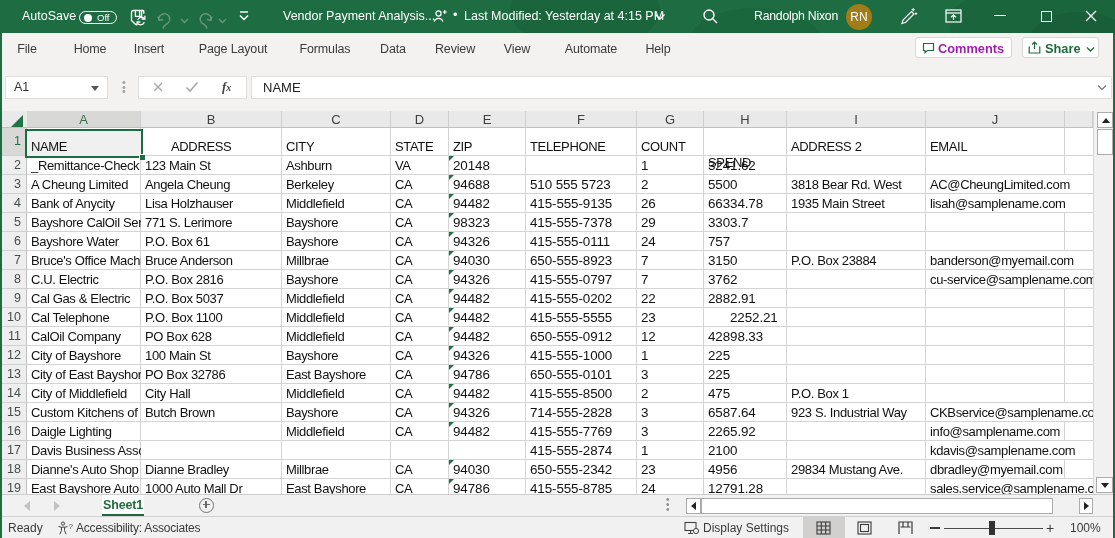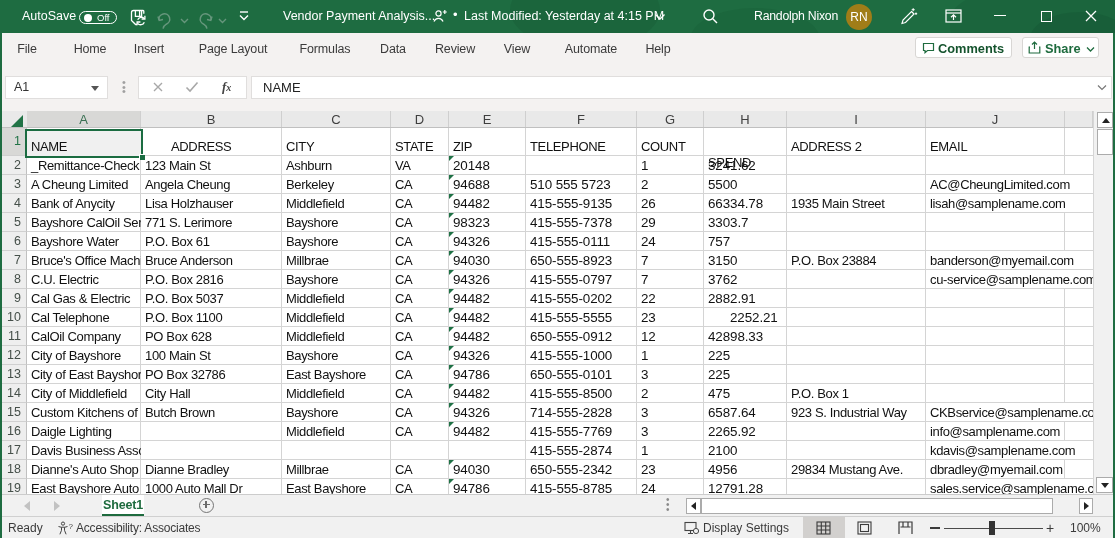--- a/index.html
+++ b/index.html
@@ -83,21 +83,21 @@
 <div class="abs" style="left:325px;top:42px;transform:translateX(-50%);font-size:12.5px;letter-spacing:-0.15px;color:#3b3b3b;">Formulas</div>
 <div class="abs" style="left:393px;top:42px;transform:translateX(-50%);font-size:12.5px;letter-spacing:-0.15px;color:#3b3b3b;">Data</div>
 <div class="abs" style="left:455px;top:42px;transform:translateX(-50%);font-size:12.5px;letter-spacing:-0.15px;color:#3b3b3b;">Review</div>
 <div class="abs" style="left:517px;top:42px;transform:translateX(-50%);font-size:12.5px;letter-spacing:-0.15px;color:#3b3b3b;">View</div>
 <div class="abs" style="left:591px;top:42px;transform:translateX(-50%);font-size:12.5px;letter-spacing:-0.15px;color:#3b3b3b;">Automate</div>
 <div class="abs" style="left:658px;top:42px;transform:translateX(-50%);font-size:12.5px;letter-spacing:-0.15px;color:#3b3b3b;">Help</div>
 <div class="abs" style="left:915px;top:37px;width:97px;height:21px;background:#fff;border:1px solid #d8d6d4;border-radius:3px;box-sizing:border-box;"></div>
 <svg class="abs" style="left:922px;top:42px;" width="13" height="12" viewBox="0 0 13 12" fill="none">
 <path d="M1.5 1.5 h10 v7 h-6 l-2.5 2.2 v-2.2 h-1.5 Z" stroke="#1e6b3e" stroke-width="1.2"></path>
 </svg>
-<div class="abs" style="left:938px;top:41px;color:#14532d;font-size:12.8px;font-weight:bold;">Comments</div>
+<div class="abs" style="left:938px;top:41px;color:#a21caf;font-size:12.8px;font-weight:bold;">Comments</div>
 <div class="abs" style="left:1022px;top:37px;width:77px;height:21px;background:#fff;border:1px solid #d8d6d4;border-radius:3px;box-sizing:border-box;"></div>
 <svg class="abs" style="left:1028px;top:41px;" width="14" height="13" viewBox="0 0 14 13" fill="none">
 <path d="M9 3.5 L6.5 1 L4 3.5 M6.5 1.2 V8" stroke="#1e6b3e" stroke-width="1.2"></path>
 <path d="M2 6 H1.2 V12 H11.8 V6 H11" stroke="#1e6b3e" stroke-width="1.2"></path>
 </svg>
 <div class="abs" style="left:1045px;top:41px;color:#1e6b3e;font-size:12.8px;font-weight:bold;">Share</div>
 <svg class="abs" style="left:1086px;top:46px;" width="9" height="7" viewBox="0 0 9 7" fill="none">
 <path d="M1 1.5 l3.5 3.5 l3.5-3.5" stroke="#1e6b3e" stroke-width="1.3"></path>
 </svg>
 <div class="abs" style="left:0;top:66px;width:1115px;height:45px;background:#f4f2f1;"></div>
@@ -211,20 +211,21 @@
 <div class="cell num" style="left:704px;top:44.5px;width:83px;height:19px;">3241.62</div>
 <div class="tri" style="left:449px;top:44.5px;"></div>
 <div class="cell" style="left:27px;top:63.5px;width:114px;height:19px;">A Cheung Limited</div>
 <div class="cell" style="left:141px;top:63.5px;width:141px;height:19px;">Angela Cheung</div>
 <div class="cell" style="left:282px;top:63.5px;width:109px;height:19px;">Berkeley</div>
 <div class="cell" style="left:391px;top:63.5px;width:58px;height:19px;">CA</div>
 <div class="cell num" style="left:449px;top:63.5px;width:77px;height:19px;">94688</div>
 <div class="cell num" style="left:526px;top:63.5px;width:111px;height:19px;">510 555 5723</div>
 <div class="cell num" style="left:637px;top:63.5px;width:67px;height:19px;">2</div>
 <div class="cell num" style="left:704px;top:63.5px;width:83px;height:19px;">5500</div>
+<div class="cell" style="left:787px;top:63.5px;width:139px;height:19px;">3818 Bear Rd. West</div>
 <div class="cell ov" style="left:926px;top:63.5px;height:19px;">AC@CheungLimited.com</div>
 <div class="tri" style="left:449px;top:63.5px;"></div>
 <div class="cell" style="left:27px;top:82.5px;width:114px;height:19px;">Bank of Anycity</div>
 <div class="cell" style="left:141px;top:82.5px;width:141px;height:19px;">Lisa Holzhauser</div>
 <div class="cell" style="left:282px;top:82.5px;width:109px;height:19px;">Middlefield</div>
 <div class="cell" style="left:391px;top:82.5px;width:58px;height:19px;">CA</div>
 <div class="cell num" style="left:449px;top:82.5px;width:77px;height:19px;">94482</div>
 <div class="cell num" style="left:526px;top:82.5px;width:111px;height:19px;">415-555-9135</div>
 <div class="cell num" style="left:637px;top:82.5px;width:67px;height:19px;">26</div>
 <div class="cell num" style="left:704px;top:82.5px;width:83px;height:19px;">66334.78</div>

